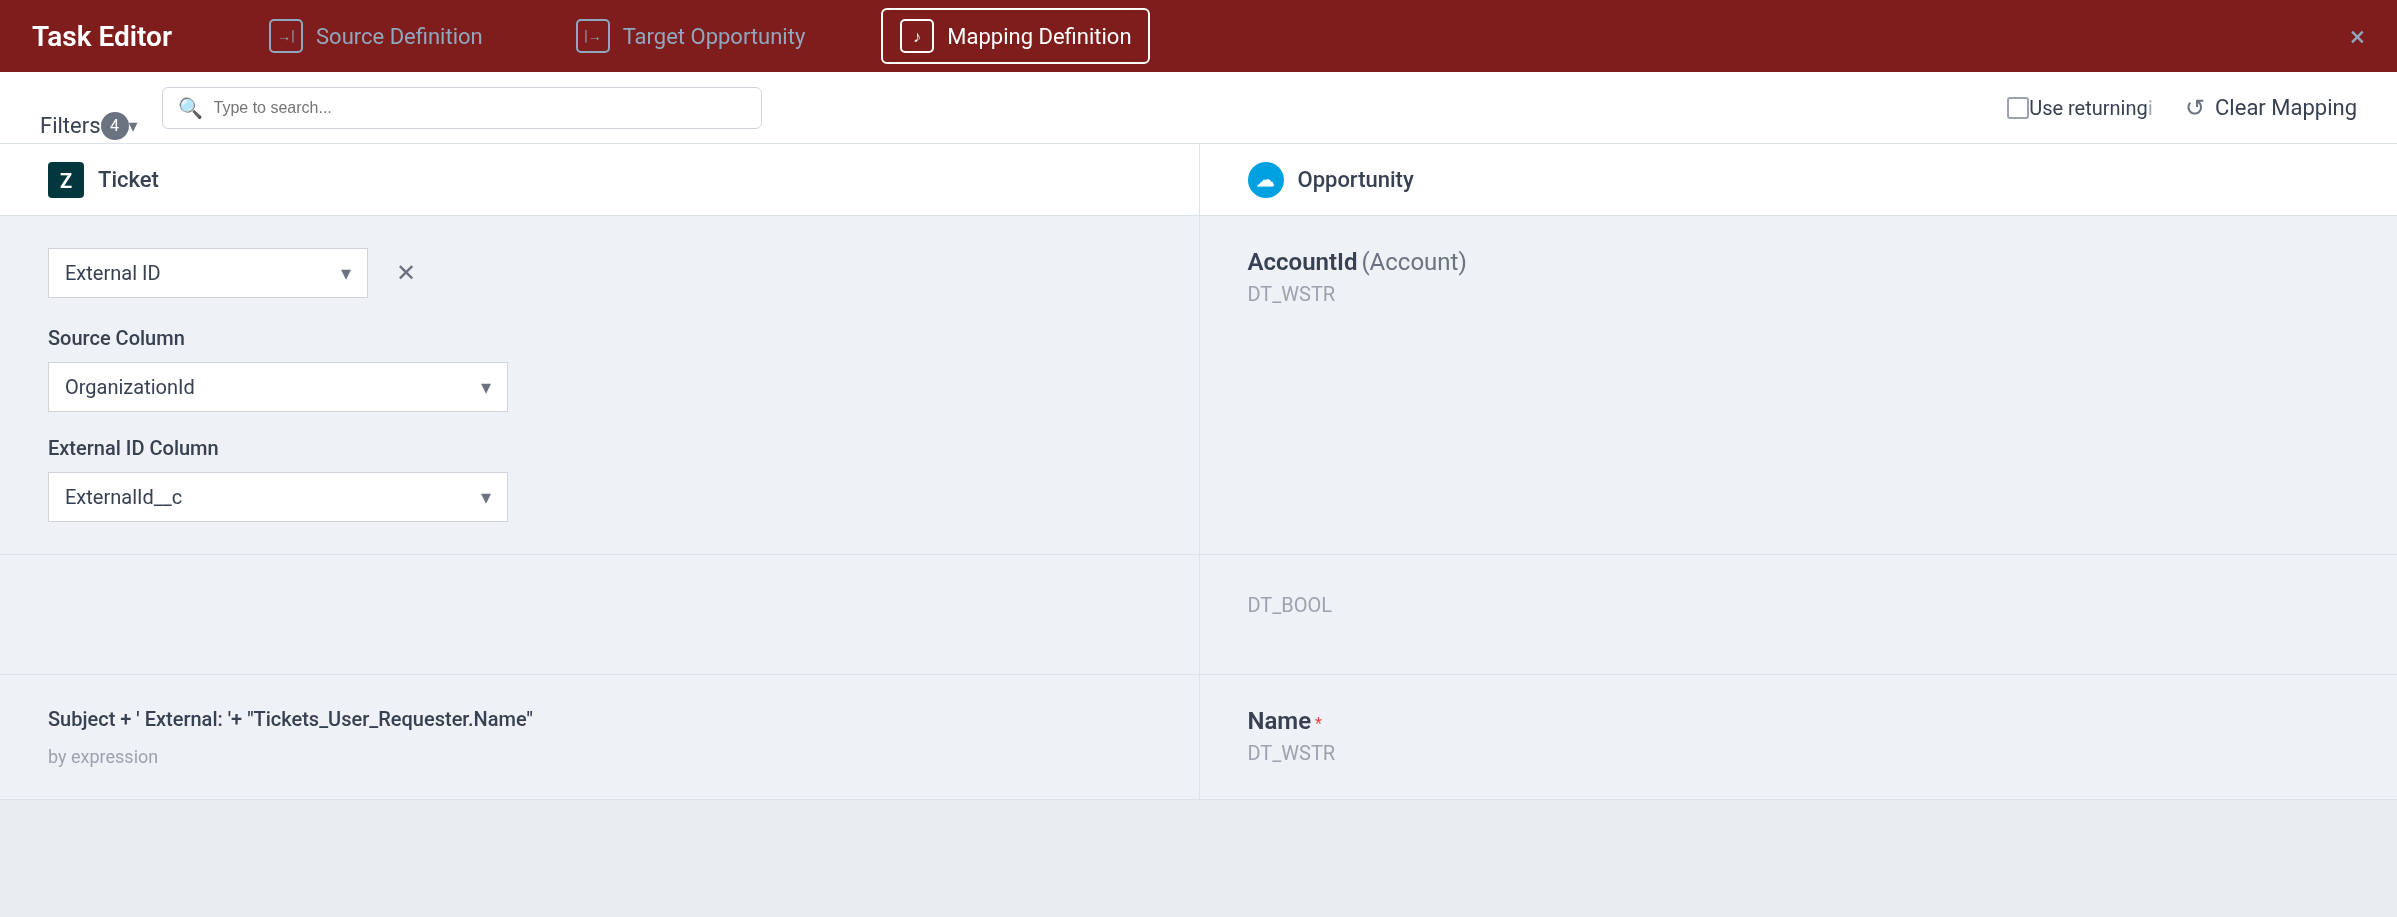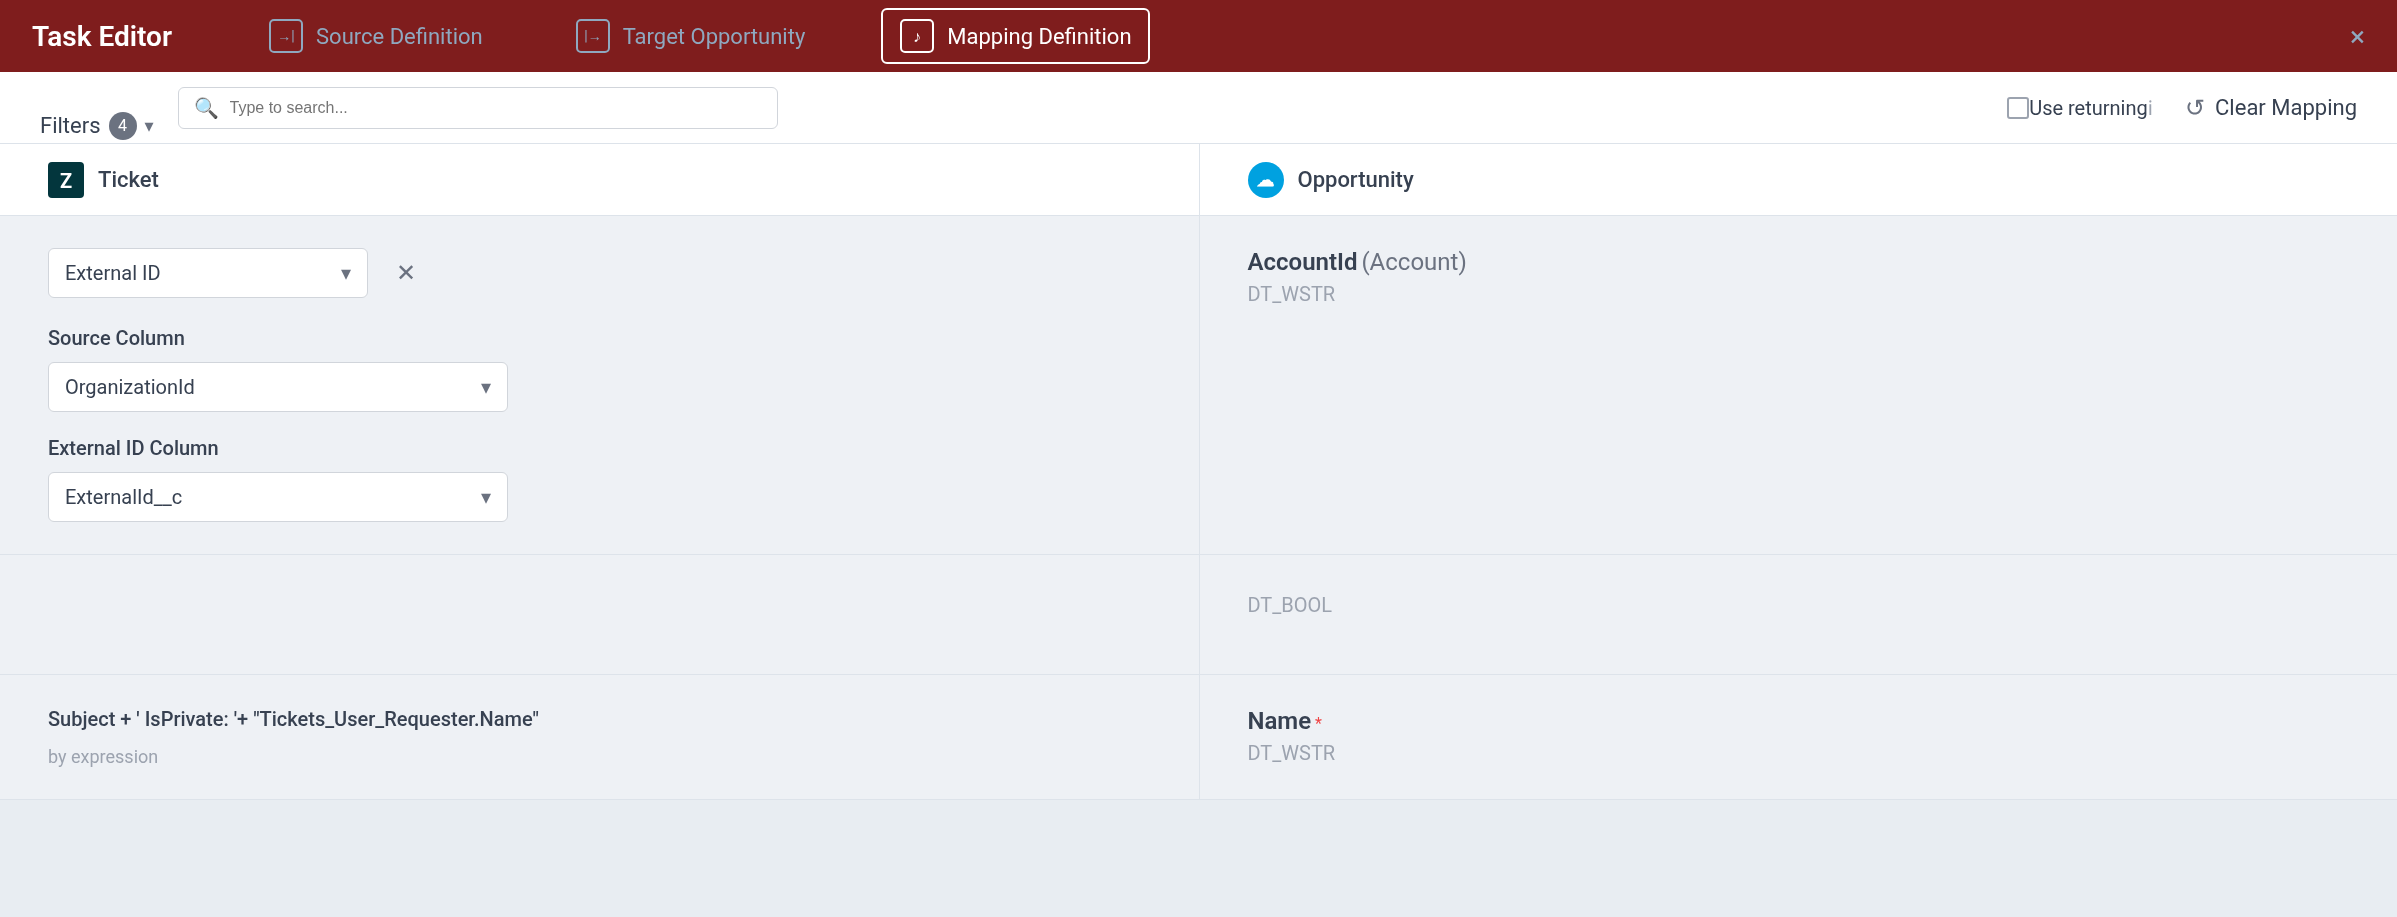--- a/index.html
+++ b/index.html
@@ -63,21 +63,20 @@
       padding: 0 40px;
       height: 72px;
       border-bottom: 1px solid #dde3ea;
       gap: 24px;
     }
     .filters-label {
       font-size: 22px;
       color: #374151;
       display: flex;
       align-items: center;
-      gap: 8px;
       margin-top: 36px;
     }
     .filters-badge {
       background: #6b7280;
       color: white;
       border-radius: 50%;
       width: 28px;
       height: 28px;
       display: flex;
       align-items: center;
@@ -189,21 +188,21 @@
       background: #eef1f5;
       border-bottom: 1px solid #dde3ea;
       border-left: 1px solid #dde3ea;
     }
 
     .dropdown-select {
       display: flex;
       align-items: center;
       justify-content: space-between;
       border: 1px solid #d1d5db;
-      border-radius: 6px;
+      border-radius: 0;
       padding: 12px 16px;
       background: white;
       font-size: 20px;
       color: #374151;
       width: 320px;
       cursor: pointer;
     }
     .dropdown-select-wide {
       width: 460px;
     }
@@ -381,21 +380,21 @@
     </div>
     <div class="target-field-type">DT_WSTR</div>
   </div>
 
   <div class="source-cell-empty"></div>
   <div class="target-cell-normal">
     <div class="target-field-type">DT_BOOL</div>
   </div>
 
   <div class="source-cell-empty" style="min-height:100px;">
-    <div class="expression-text">Subject + ' IsPrivate: '+ "Tickets_User_Requester.Name"</div>
+    <div class="expression-text">Subject + ' External: '+ "Tickets_User_Requester.Name"</div>
     <div class="by-expression">by expression</div>
   </div>
   <div class="target-cell-normal" style="min-height:100px;">
     <div>
       <span class="target-field-name">Name</span>
       <span class="required-star">*</span>
     </div>
     <div class="target-field-type">DT_WSTR</div>
   </div>
 

